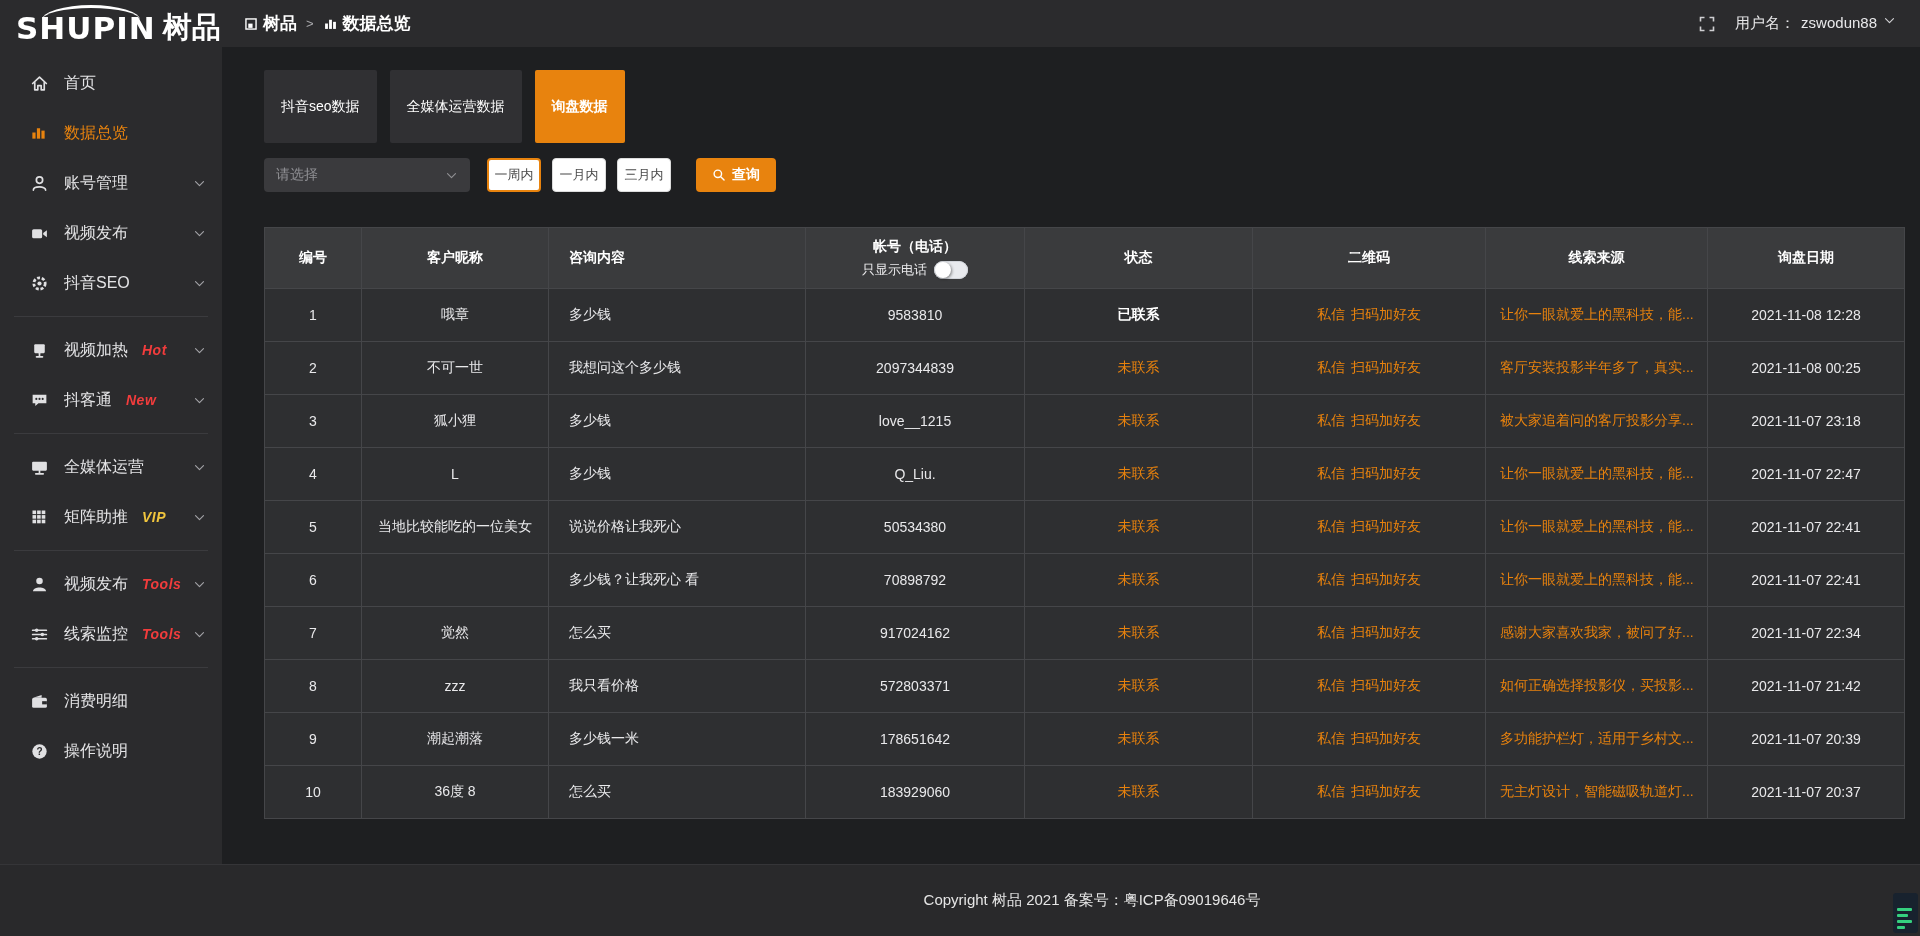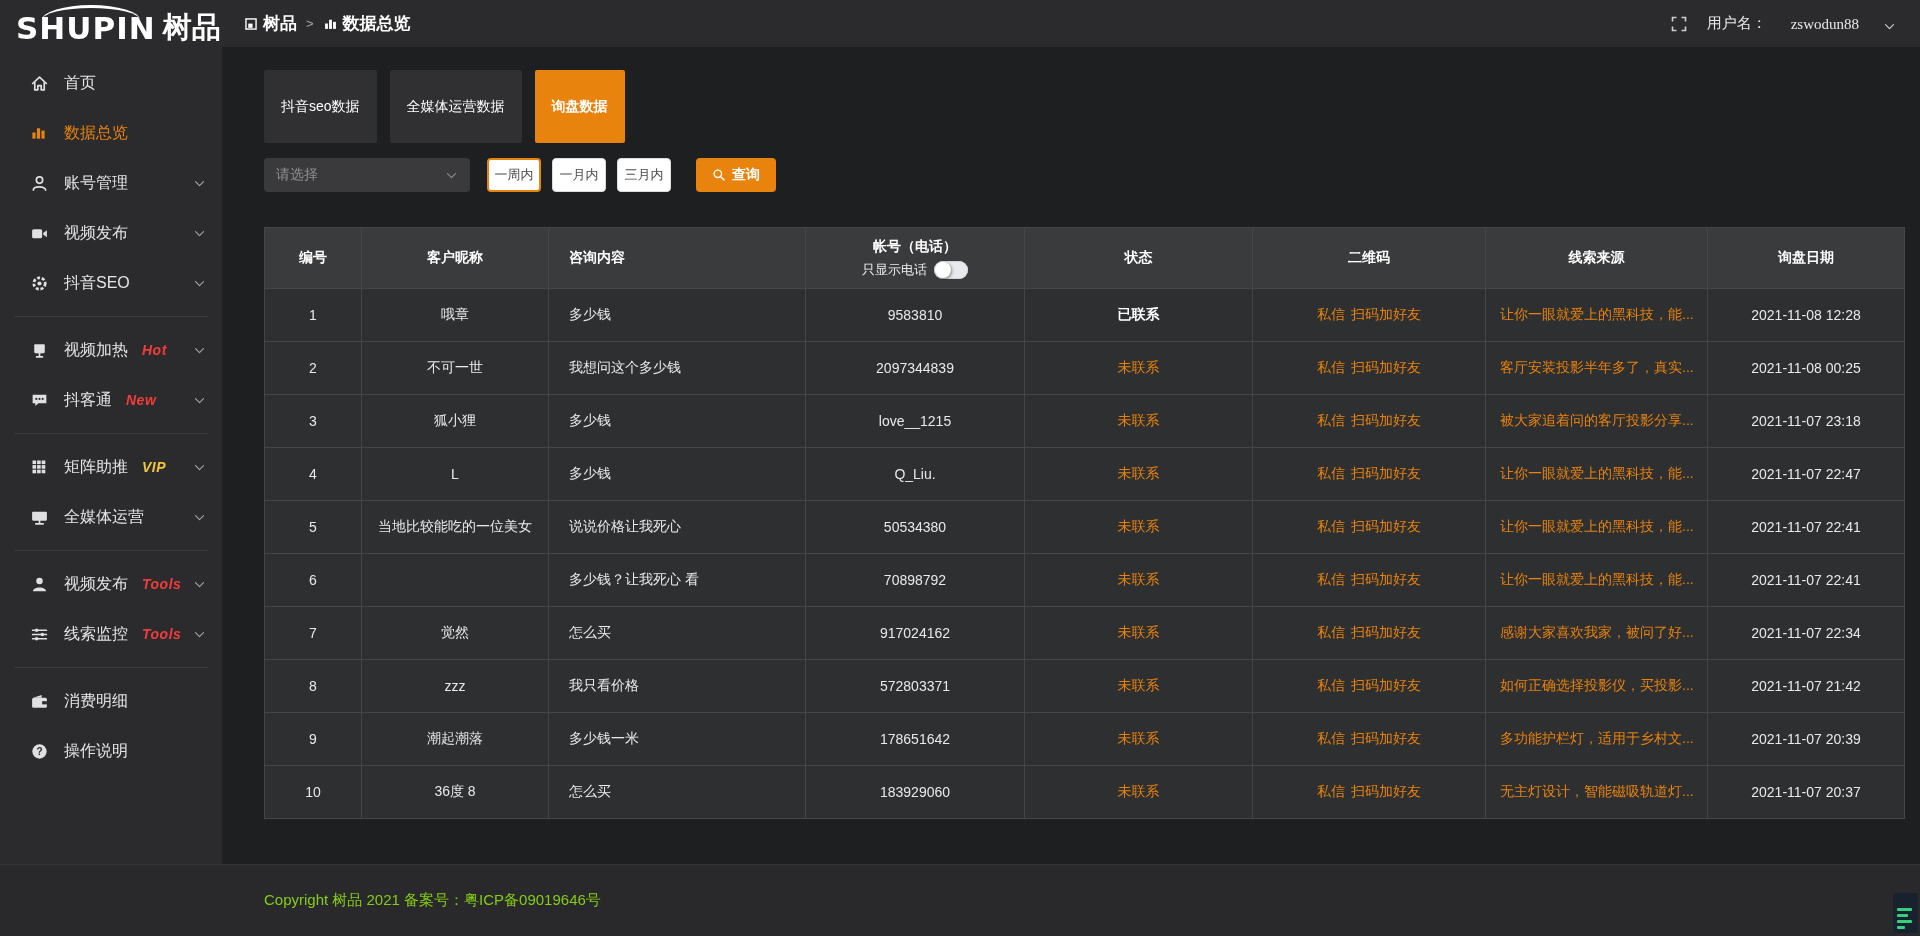--- a/index.html
+++ b/index.html
@@ -9,21 +9,21 @@
     -webkit-font-smoothing:antialiased;
   }
   svg { display:block; }
 
   
   .topbar { position:absolute; top:0; left:0; right:0; height:47px; background:#2b2b2d; display:flex; align-items:center; z-index:2; }
   .breadcrumb { display:flex; align-items:center; gap:9px; margin-left:244px; color:#fff; font-size:17px; font-weight:bold; }
   .crumb { display:flex; align-items:center; gap:5px; cursor:pointer; }
   .crumb-sep { color:#a9a9ad; font-size:13px; font-weight:normal; }
   .topbar-right { margin-left:auto; margin-right:24px; display:flex; align-items:center; gap:20px; color:#e8e8ea; font-size:15px; }
-  .userbox { display:flex; align-items:flex-end; gap:24px; cursor:pointer;font-family:Liberation Serif, serif; }
+  .userbox { display:flex; align-items:flex-start; gap:6px; cursor:pointer; }
 
   
   .sidebar { position:absolute; top:0; left:0; width:222px; bottom:71px; background:#2b2b2d; z-index:3; }
   .logo { position:absolute; top:7px; left:16px; height:42px; display:flex; align-items:center; gap:7px; color:#fff; cursor:pointer; }
   .logo-en { font-size:31px; font-weight:bold; letter-spacing:1px; font-family:"DejaVu Sans","Liberation Sans",sans-serif; position:relative; }
   .logo-arc { position:absolute; top:-5px; left:26px; width:98px; height:12px; border-top:3px solid #fff; border-radius:50% 50% 0 0 / 100% 100% 0 0; }
   .logo-cn { font-size:29px; font-weight:bold; }
   .menu { position:absolute; top:58px; left:0; right:0; }
   .menu-item { position:relative; height:50px; display:flex; align-items:center; padding-left:30px; color:#e4e4e6; font-size:16px; font-weight:500; cursor:pointer; }
   .menu-item .mi-icon { width:19px; height:19px; margin-right:15px; display:inline-flex; color:#e0e0e2; flex:none; }
@@ -73,21 +73,21 @@
   .pg-btn { width:28px; height:28px; border-radius:2px; display:flex; align-items:center; justify-content:center; font-size:13px; font-weight:bold; margin-left:9px; cursor:pointer; user-select:none; }
   .pg-prev { background:#313235; color:#8b8b8f; margin-left:22px; }
   .pg-page { background:#f2f2f4; color:#55585e; }
   .pg-page.active { background:#e8830e; color:#fff; }
   .pg-ellipsis { letter-spacing:1px; font-size:11px; }
   .pg-next { background:#f2f2f4; color:#55585e; }
   .goto { margin-left:28px; display:flex; align-items:center; gap:11px; }
   .goto-input { width:42px; height:28px; background:#f2f2f4; border:none; border-radius:2px; text-align:center; font-size:13px; color:#333; }
 
   
-  .footer { position:absolute; left:0; right:0; bottom:0; height:71px; background:#29292b; border-top:1px solid #353538; display:flex; align-items:center; color:#84cc16; font-size:15px; z-index:4; padding-left:264px; }
+  .footer { position:absolute; left:0; right:0; bottom:0; height:71px; background:#29292b; border-top:1px solid #353538; display:flex; align-items:center; justify-content:center; color:#e5e5e5; font-size:15px; z-index:4; padding-left:264px; }
 
   .recorder { position:absolute; right:2px; bottom:3px; width:25px; height:40px; background:#18222e; border-radius:3px; z-index:6; display:flex; flex-direction:column; justify-content:flex-end; gap:3px; padding:4px; box-sizing:border-box; }
   .recorder i { display:block; height:3px; background:#35d07f; border-radius:1px; }
 </style>
 </head>
 <body>
 
 <div class="topbar">
   <div class="breadcrumb">
     <span class="crumb">
@@ -236,51 +236,51 @@
     <span class="mi-badge" style="color: rgb(242, 60, 60);">New</span>
     <span class="mi-chevron">
           <svg width="13" height="13" viewBox="0 0 18 18">
             <path d="M3.5 6.5 L9 12 L14.5 6.5" fill="none" stroke="currentColor" stroke-width="1.6" stroke-linecap="round" stroke-linejoin="round"></path>
           </svg>
         </span>
   </div>
 <div class="menu-divider"></div>
   <div class="menu-item">
     <span class="mi-icon">
+          <svg width="19" height="19" viewBox="0 0 18 18">
+            <rect x="2" y="3.5" width="14" height="8.5" rx="1" fill="currentColor"></rect>
+            <path d="M9 12 V14.4" fill="none" stroke="currentColor" stroke-width="1.6" stroke-linecap="round" stroke-linejoin="round"></path>
+            <path d="M5.5 15 H12.5" fill="none" stroke="currentColor" stroke-width="1.6" stroke-linecap="round" stroke-linejoin="round"></path>
+          </svg>
+        </span>
+    <span class="mi-label">全媒体运营</span>
+
+    <span class="mi-chevron">
+          <svg width="13" height="13" viewBox="0 0 18 18">
+            <path d="M3.5 6.5 L9 12 L14.5 6.5" fill="none" stroke="currentColor" stroke-width="1.6" stroke-linecap="round" stroke-linejoin="round"></path>
+          </svg>
+        </span>
+  </div>
+
+  <div class="menu-item">
+    <span class="mi-icon">
           <svg width="18" height="18" viewBox="0 0 18 18">
             <rect x="2.5" y="2.5" width="3.6" height="3.6" fill="currentColor"></rect>
             <rect x="7.1" y="2.5" width="3.6" height="3.6" fill="currentColor"></rect>
             <rect x="11.7" y="2.5" width="3.6" height="3.6" fill="currentColor"></rect>
             <rect x="2.5" y="7.1" width="3.6" height="3.6" fill="currentColor"></rect>
             <rect x="7.1" y="7.1" width="3.6" height="3.6" fill="currentColor"></rect>
             <rect x="11.7" y="7.1" width="3.6" height="3.6" fill="currentColor"></rect>
             <rect x="2.5" y="11.7" width="3.6" height="3.6" fill="currentColor"></rect>
             <rect x="7.1" y="11.7" width="3.6" height="3.6" fill="currentColor"></rect>
             <rect x="11.7" y="11.7" width="3.6" height="3.6" fill="currentColor"></rect>
           </svg>
         </span>
     <span class="mi-label">矩阵助推</span>
     <span class="mi-badge" style="color: rgb(240, 197, 61);">VIP</span>
-    <span class="mi-chevron">
-          <svg width="13" height="13" viewBox="0 0 18 18">
-            <path d="M3.5 6.5 L9 12 L14.5 6.5" fill="none" stroke="currentColor" stroke-width="1.6" stroke-linecap="round" stroke-linejoin="round"></path>
-          </svg>
-        </span>
-  </div>
-
-  <div class="menu-item">
-    <span class="mi-icon">
-          <svg width="19" height="19" viewBox="0 0 18 18">
-            <rect x="2" y="3.5" width="14" height="8.5" rx="1" fill="currentColor"></rect>
-            <path d="M9 12 V14.4" fill="none" stroke="currentColor" stroke-width="1.6" stroke-linecap="round" stroke-linejoin="round"></path>
-            <path d="M5.5 15 H12.5" fill="none" stroke="currentColor" stroke-width="1.6" stroke-linecap="round" stroke-linejoin="round"></path>
-          </svg>
-        </span>
-    <span class="mi-label">全媒体运营</span>
-
     <span class="mi-chevron">
           <svg width="13" height="13" viewBox="0 0 18 18">
             <path d="M3.5 6.5 L9 12 L14.5 6.5" fill="none" stroke="currentColor" stroke-width="1.6" stroke-linecap="round" stroke-linejoin="round"></path>
           </svg>
         </span>
   </div>
 <div class="menu-divider"></div>
   <div class="menu-item">
     <span class="mi-icon">
           <svg width="19" height="19" viewBox="0 0 18 18">

